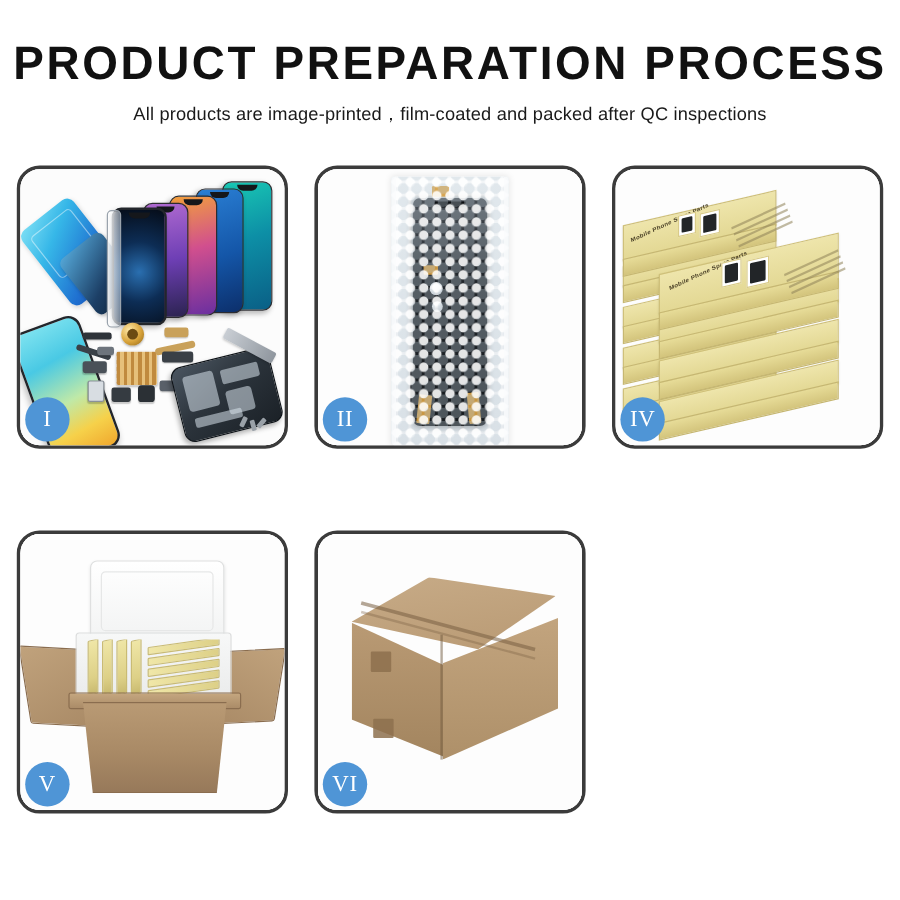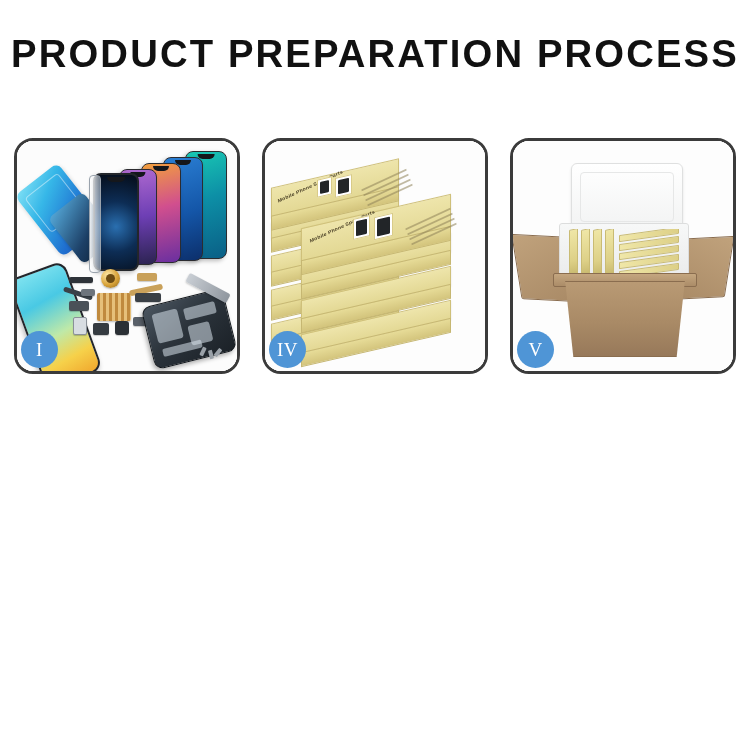--- a/index.html
+++ b/index.html
@@ -295,20 +295,21 @@
   .c6edge{position:absolute;left:102px;top:84px;width:2px;height:104px;
     background:rgba(110,88,60,.5);}
 </style>
 </head>
 <body>
 
 <div class="sheet">
 
   <div class="header">
     <div class="title">PRODUCT PREPARATION PROCESS</div>
+    <div class="subtitle">All products are image-printed，film-coated and packed after QC inspections</div>
   </div>
 
   <div class="grid">
 
     <div class="panel">
       <div class="stage">
         <div class="p1bg"></div>
         <div class="adhesive"></div>
         <div class="adhdark"></div>
         <div class="fan">
@@ -352,20 +353,39 @@
         <div class="tweez"></div>
         <div class="screws">
             <span></span>
             <span></span>
             <span></span>
           </div>
       </div>
       <div class="badge">I</div>
     </div>
 
+    <div class="panel">
+      <div class="stage">
+        <div class="p2bg"></div>
+        <div class="bag">
+          <div class="screeninbag"></div>
+          <div class="flexcab"></div>
+          <div class="silverdot"></div>
+          <div class="silverdot d2"></div>
+          <span class="tape t1"></span>
+          <span class="tape t2"></span>
+          <span class="tape t3"></span>
+          <span class="tape t4"></span>
+          <div class="bubbles"></div>
+          <div class="bubbles2"></div>
+          <div class="bagseam"></div>
+        </div>
+      </div>
+      <div class="badge">II</div>
+    </div>
 
 
     <div class="panel">
       <div class="stage">
         <div class="p4bg"></div>
         <div class="stackwrap">
 
           <div class="sbox" style="left:4px;top:54px;width:128px;height:18px;">
             <div class="top"></div>
               <div class="side"></div>
@@ -450,15 +470,29 @@
           <span class="yflat" style="left:52px;top:20px;width:60px;"></span>
           <span class="yflat" style="left:52px;top:29px;width:60px;"></span>
           <span class="yflat" style="left:52px;top:38px;width:60px;"></span>
         </div>
         <div class="cartonlip"></div>
         <div class="cartonbody"></div>
       </div>
       <div class="badge">V</div>
     </div>
 
+    <div class="panel">
+      <div class="stage">
+        <div class="p6bg"></div>
+        <div class="c6top"></div>
+        <div class="c6left"></div>
+        <div class="c6right"></div>
+        <div class="c6seam"></div>
+        <div class="c6seam2"></div>
+        <div class="c6edge"></div>
+        <span class="c6tape a"></span>
+        <span class="c6tape b"></span>
+      </div>
+      <div class="badge">VI</div>
+    </div>
 
   </div>
 </div>
 
 </body></html>

